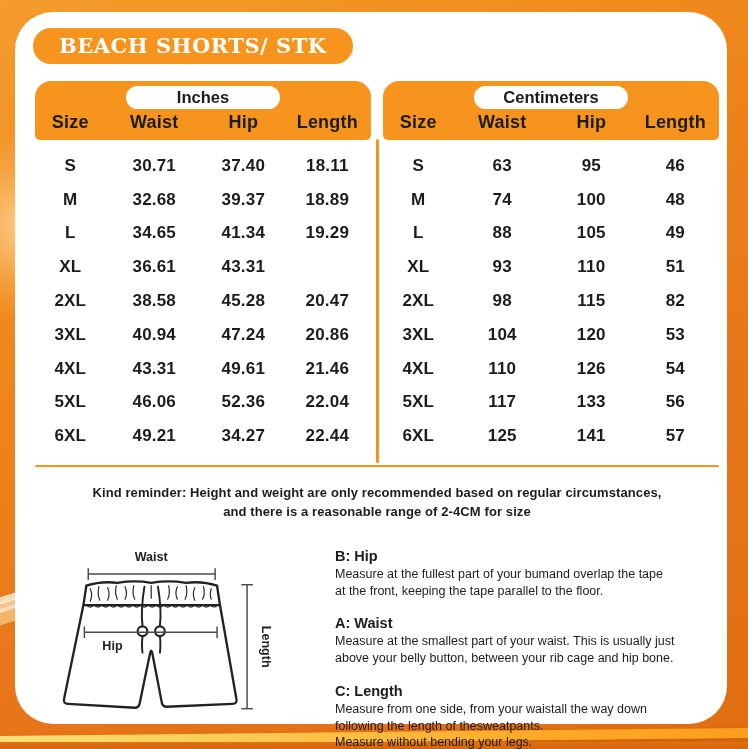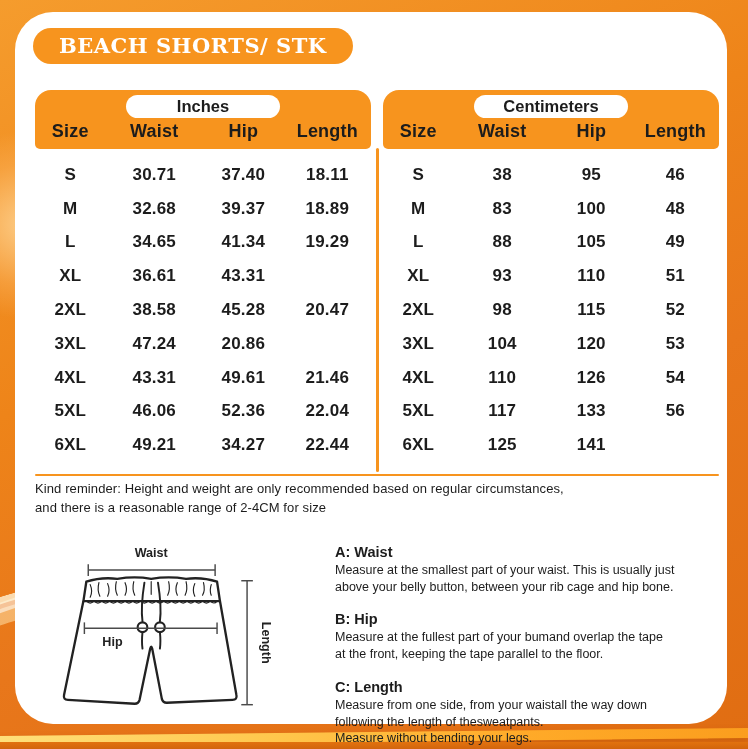--- a/index.html
+++ b/index.html
@@ -40,21 +40,21 @@
   }
   .title-badge{
     display:inline-block;
     background:var(--accent);color:#fff;
     border-radius:999px;padding:5px 26px 6px 26px;
     margin-left:-2px;
     font-family:"DejaVu Serif","Liberation Serif",serif;
     font-weight:bold;font-size:21px;letter-spacing:.5px;
   }
   
-  .tables-row{position:relative;display:flex;gap:12px;margin-top:26px;}
+  .tables-row{position:relative;display:flex;gap:12px;margin-top:17px;}
   .size-table{flex:1;}
   .table-head{
     background:var(--accent);
     border-radius:16px 16px 5px 5px;
     padding:5px 0 0 0;
   }
   .unit-pill{
     width:46%;height:23px;margin:0 auto;
     background:#fff;border-radius:999px;
     display:flex;align-items:center;justify-content:center;
@@ -68,22 +68,22 @@
   .col-label-row .cell{font-size:18px;}
   .table-body{padding:9px 0 4px 0;}
   .trow{height:33.8px;}
   .v-divider{
     position:absolute;left:calc(50% - 1.5px);top:58px;bottom:-6px;width:3px;
     background:var(--accent);border-radius:2px;
   }
   .h-divider{height:2px;background:var(--accent);margin:8px 0 0 0;border-radius:2px;}
   
   .reminder{
-    margin-top:4px;
-    font-weight:normal;font-size:13px;line-height:1.45;
+    margin-top:17px;text-align:center;
+    font-weight:bold;font-size:13px;line-height:1.45;
     white-space:pre-line;letter-spacing:.1px;
   }
   
   .guide{display:flex;margin:24px 14px 0 22px;}
   .diagram-wrap{width:262px;flex:none;}
   .guide-text{flex:1;margin-left:16px;padding-top:2px;}
   .guide-section{margin-bottom:16px;}
   .guide-heading{font-weight:bold;font-size:14.5px;margin-bottom:2px;}
   .guide-body{font-size:12.5px;line-height:1.34;white-space:pre-line;}
   .dim-label{font-weight:bold;font-size:13px;fill:#222;font-family:"Liberation Sans","DejaVu Sans",sans-serif;}
@@ -142,20 +142,21 @@
             <div class="cell">43.31</div>
           </div>
           <div class="trow">
             <div class="cell">2XL</div>
             <div class="cell">38.58</div>
             <div class="cell">45.28</div>
             <div class="cell">20.47</div>
           </div>
           <div class="trow">
             <div class="cell">3XL</div>
+            <div class="cell">40.94</div>
             <div class="cell">47.24</div>
             <div class="cell">20.86</div>
           </div>
           <div class="trow">
             <div class="cell">4XL</div>
             <div class="cell">43.31</div>
             <div class="cell">49.61</div>
             <div class="cell">21.46</div>
           </div>
           <div class="trow">
@@ -181,47 +182,47 @@
         <div class="col-label-row">
             <div class="cell">Size</div>
             <div class="cell">Waist</div>
             <div class="cell">Hip</div>
             <div class="cell">Length</div>
           </div>
       </div>
       <div class="table-body">
           <div class="trow">
             <div class="cell">S</div>
-            <div class="cell">38</div>
+            <div class="cell">63</div>
             <div class="cell">95</div>
             <div class="cell">46</div>
           </div>
           <div class="trow">
             <div class="cell">M</div>
-            <div class="cell">83</div>
+            <div class="cell">74</div>
             <div class="cell">100</div>
             <div class="cell">48</div>
           </div>
           <div class="trow">
             <div class="cell">L</div>
             <div class="cell">88</div>
             <div class="cell">105</div>
             <div class="cell">49</div>
           </div>
           <div class="trow">
             <div class="cell">XL</div>
             <div class="cell">93</div>
             <div class="cell">110</div>
             <div class="cell">51</div>
           </div>
           <div class="trow">
             <div class="cell">2XL</div>
             <div class="cell">98</div>
             <div class="cell">115</div>
-            <div class="cell">52</div>
+            <div class="cell">82</div>
           </div>
           <div class="trow">
             <div class="cell">3XL</div>
             <div class="cell">104</div>
             <div class="cell">120</div>
             <div class="cell">53</div>
           </div>
           <div class="trow">
             <div class="cell">4XL</div>
             <div class="cell">110</div>
@@ -231,20 +232,21 @@
           <div class="trow">
             <div class="cell">5XL</div>
             <div class="cell">117</div>
             <div class="cell">133</div>
             <div class="cell">56</div>
           </div>
           <div class="trow">
             <div class="cell">6XL</div>
             <div class="cell">125</div>
             <div class="cell">141</div>
+            <div class="cell">57</div>
           </div>
         </div>
     </div>
 
     <div class="v-divider"></div>
   </div>
 
   <div class="h-divider"></div>
 
   <div class="reminder">Kind reminder: Height and weight are only recommended based on regular circumstances,
@@ -288,28 +290,28 @@
           <line x1="196" y1="40" x2="196" y2="168"></line>
           <line x1="190" y1="40" x2="202" y2="40"></line>
           <line x1="190" y1="168" x2="202" y2="168"></line>
         </g>
         <text class="dim-label" text-anchor="middle" transform="translate(211,104) rotate(90)">Length</text>
       </svg>
     </div>
 
     <div class="guide-text">
       <div class="guide-section">
+        <div class="guide-heading">B: Hip</div>
+        <div class="guide-body">Measure at the fullest part of your bumand overlap the tape
+at the front, keeping the tape parallel to the floor.</div>
+      </div>
+      <div class="guide-section">
         <div class="guide-heading">A: Waist</div>
         <div class="guide-body">Measure at the smallest part of your waist. This is usually just
 above your belly button, between your rib cage and hip bone.</div>
-      </div>
-      <div class="guide-section">
-        <div class="guide-heading">B: Hip</div>
-        <div class="guide-body">Measure at the fullest part of your bumand overlap the tape
-at the front, keeping the tape parallel to the floor.</div>
       </div>
       <div class="guide-section">
         <div class="guide-heading">C: Length</div>
         <div class="guide-body">Measure from one side, from your waistall the way down
 following the length of thesweatpants.
 Measure without bending your legs.</div>
       </div>
     </div>
   </div>
 

